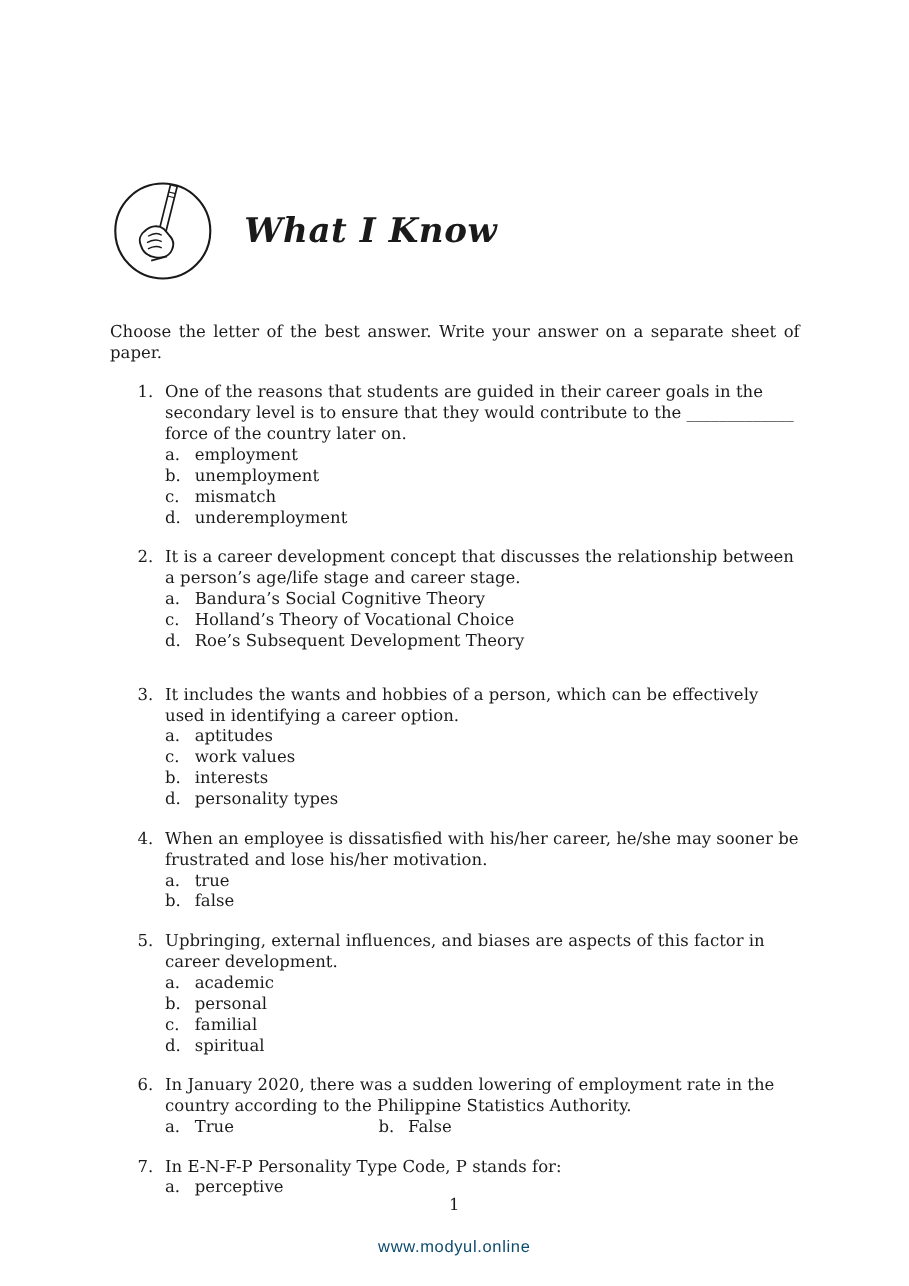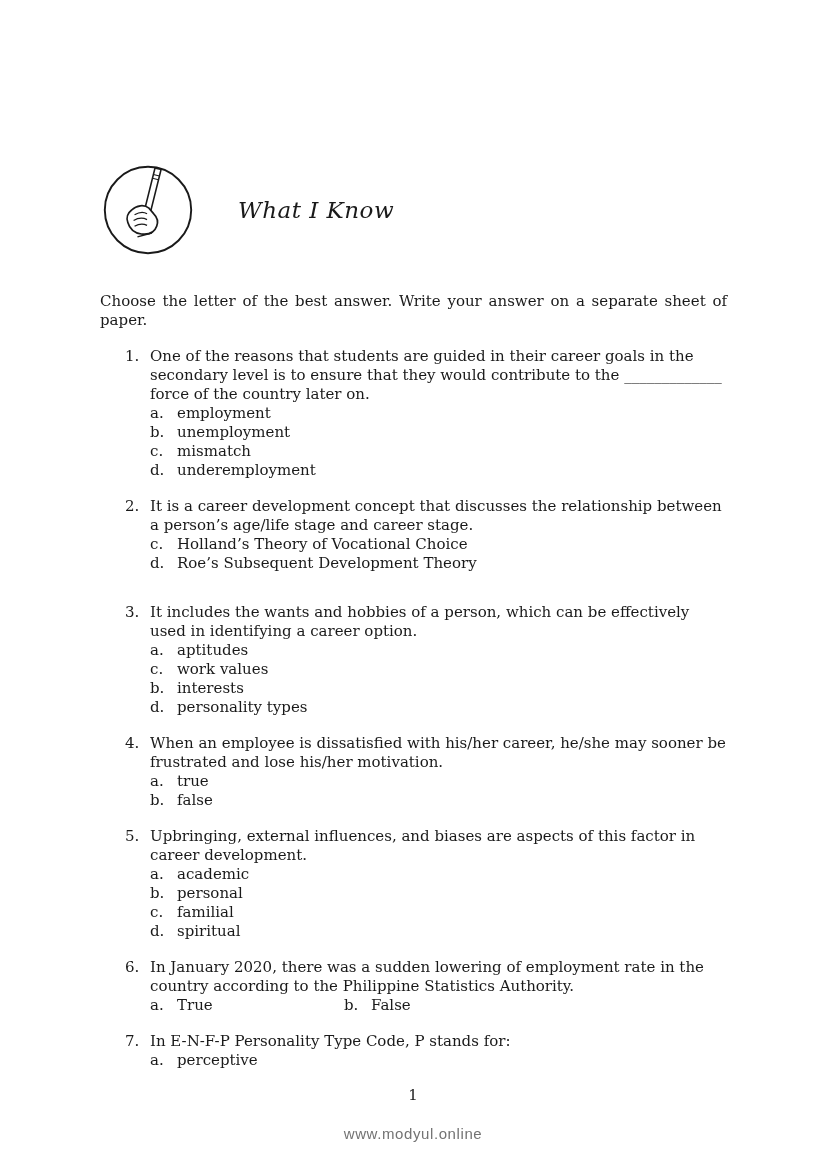--- a/index.html
+++ b/index.html
@@ -7,40 +7,39 @@
   .page {
     width:826px; height:1169px; position:relative; overflow:hidden;
     background:#ffffff; color:#1a1a1a;
     font-family:"DejaVu Serif", serif;
     font-size:15px; line-height:19px;
     padding:162px 99px 0 100px;
   }
   .header { display:flex; align-items:center; gap:26px; }
   .icon-wrap { width:96px; height:96px; flex:none; }
   .page-title {
-    font-size:23px; line-height:30px; font-weight:normal; font-style:italic;
+    font-size:31px; line-height:30px; font-weight:bold; font-style:italic;
     letter-spacing:0.5px;
-    margin-left:16px;
   }
   .instructions { margin-top:34px; text-align:justify; }
   .questions { margin-top:0; margin-left:25px; }
   .question { display:flex; margin-top:17px; }
   .question.extra-space { margin-top:30px; }
   .q-num { width:25px; flex:none; }
   .q-body { flex:1; }
   .choice { }
   .choice-label { display:inline-block; width:27px; }
   .choices.inline { display:flex; }
   .choices.inline .choice:first-child { width:194px; }
   .footer-page {
     position:absolute; top:1086px; left:0; width:100%; text-align:center;
   }
   .watermark {
     position:absolute; top:1124px; left:0; width:100%; text-align:center;
-    color:#737373; font-family:"Liberation Sans", sans-serif;
+    color:#0c4a6e; font-family:"Liberation Sans", sans-serif;
     font-size:15px; letter-spacing:0.6px;
   }
 </style>
 </head>
 <body>
 
 <div class="page">
 
   <div class="header">
     <div class="icon-wrap">
@@ -75,20 +74,21 @@
             <div class="choice"><span class="choice-label">c.</span><span>mismatch</span></div>
             <div class="choice"><span class="choice-label">d.</span><span>underemployment</span></div>
           </div>
         </div>
       </div>
       <div class="question">
         <div class="q-num">2.</div>
         <div class="q-body">
           <div class="q-text">It is a career development concept that discusses the relationship between a person’s age/life stage and career stage.</div>
           <div class="choices">
+            <div class="choice"><span class="choice-label">a.</span><span>Bandura’s Social Cognitive Theory</span></div>
             <div class="choice"><span class="choice-label">c.</span><span>Holland’s Theory of Vocational Choice</span></div>
             <div class="choice"><span class="choice-label">d.</span><span>Roe’s Subsequent Development Theory</span></div>
           </div>
         </div>
       </div>
       <div class="question extra-space">
         <div class="q-num">3.</div>
         <div class="q-body">
           <div class="q-text">It includes the wants and hobbies of a person, which can be effectively used in identifying a career option.</div>
           <div class="choices">

